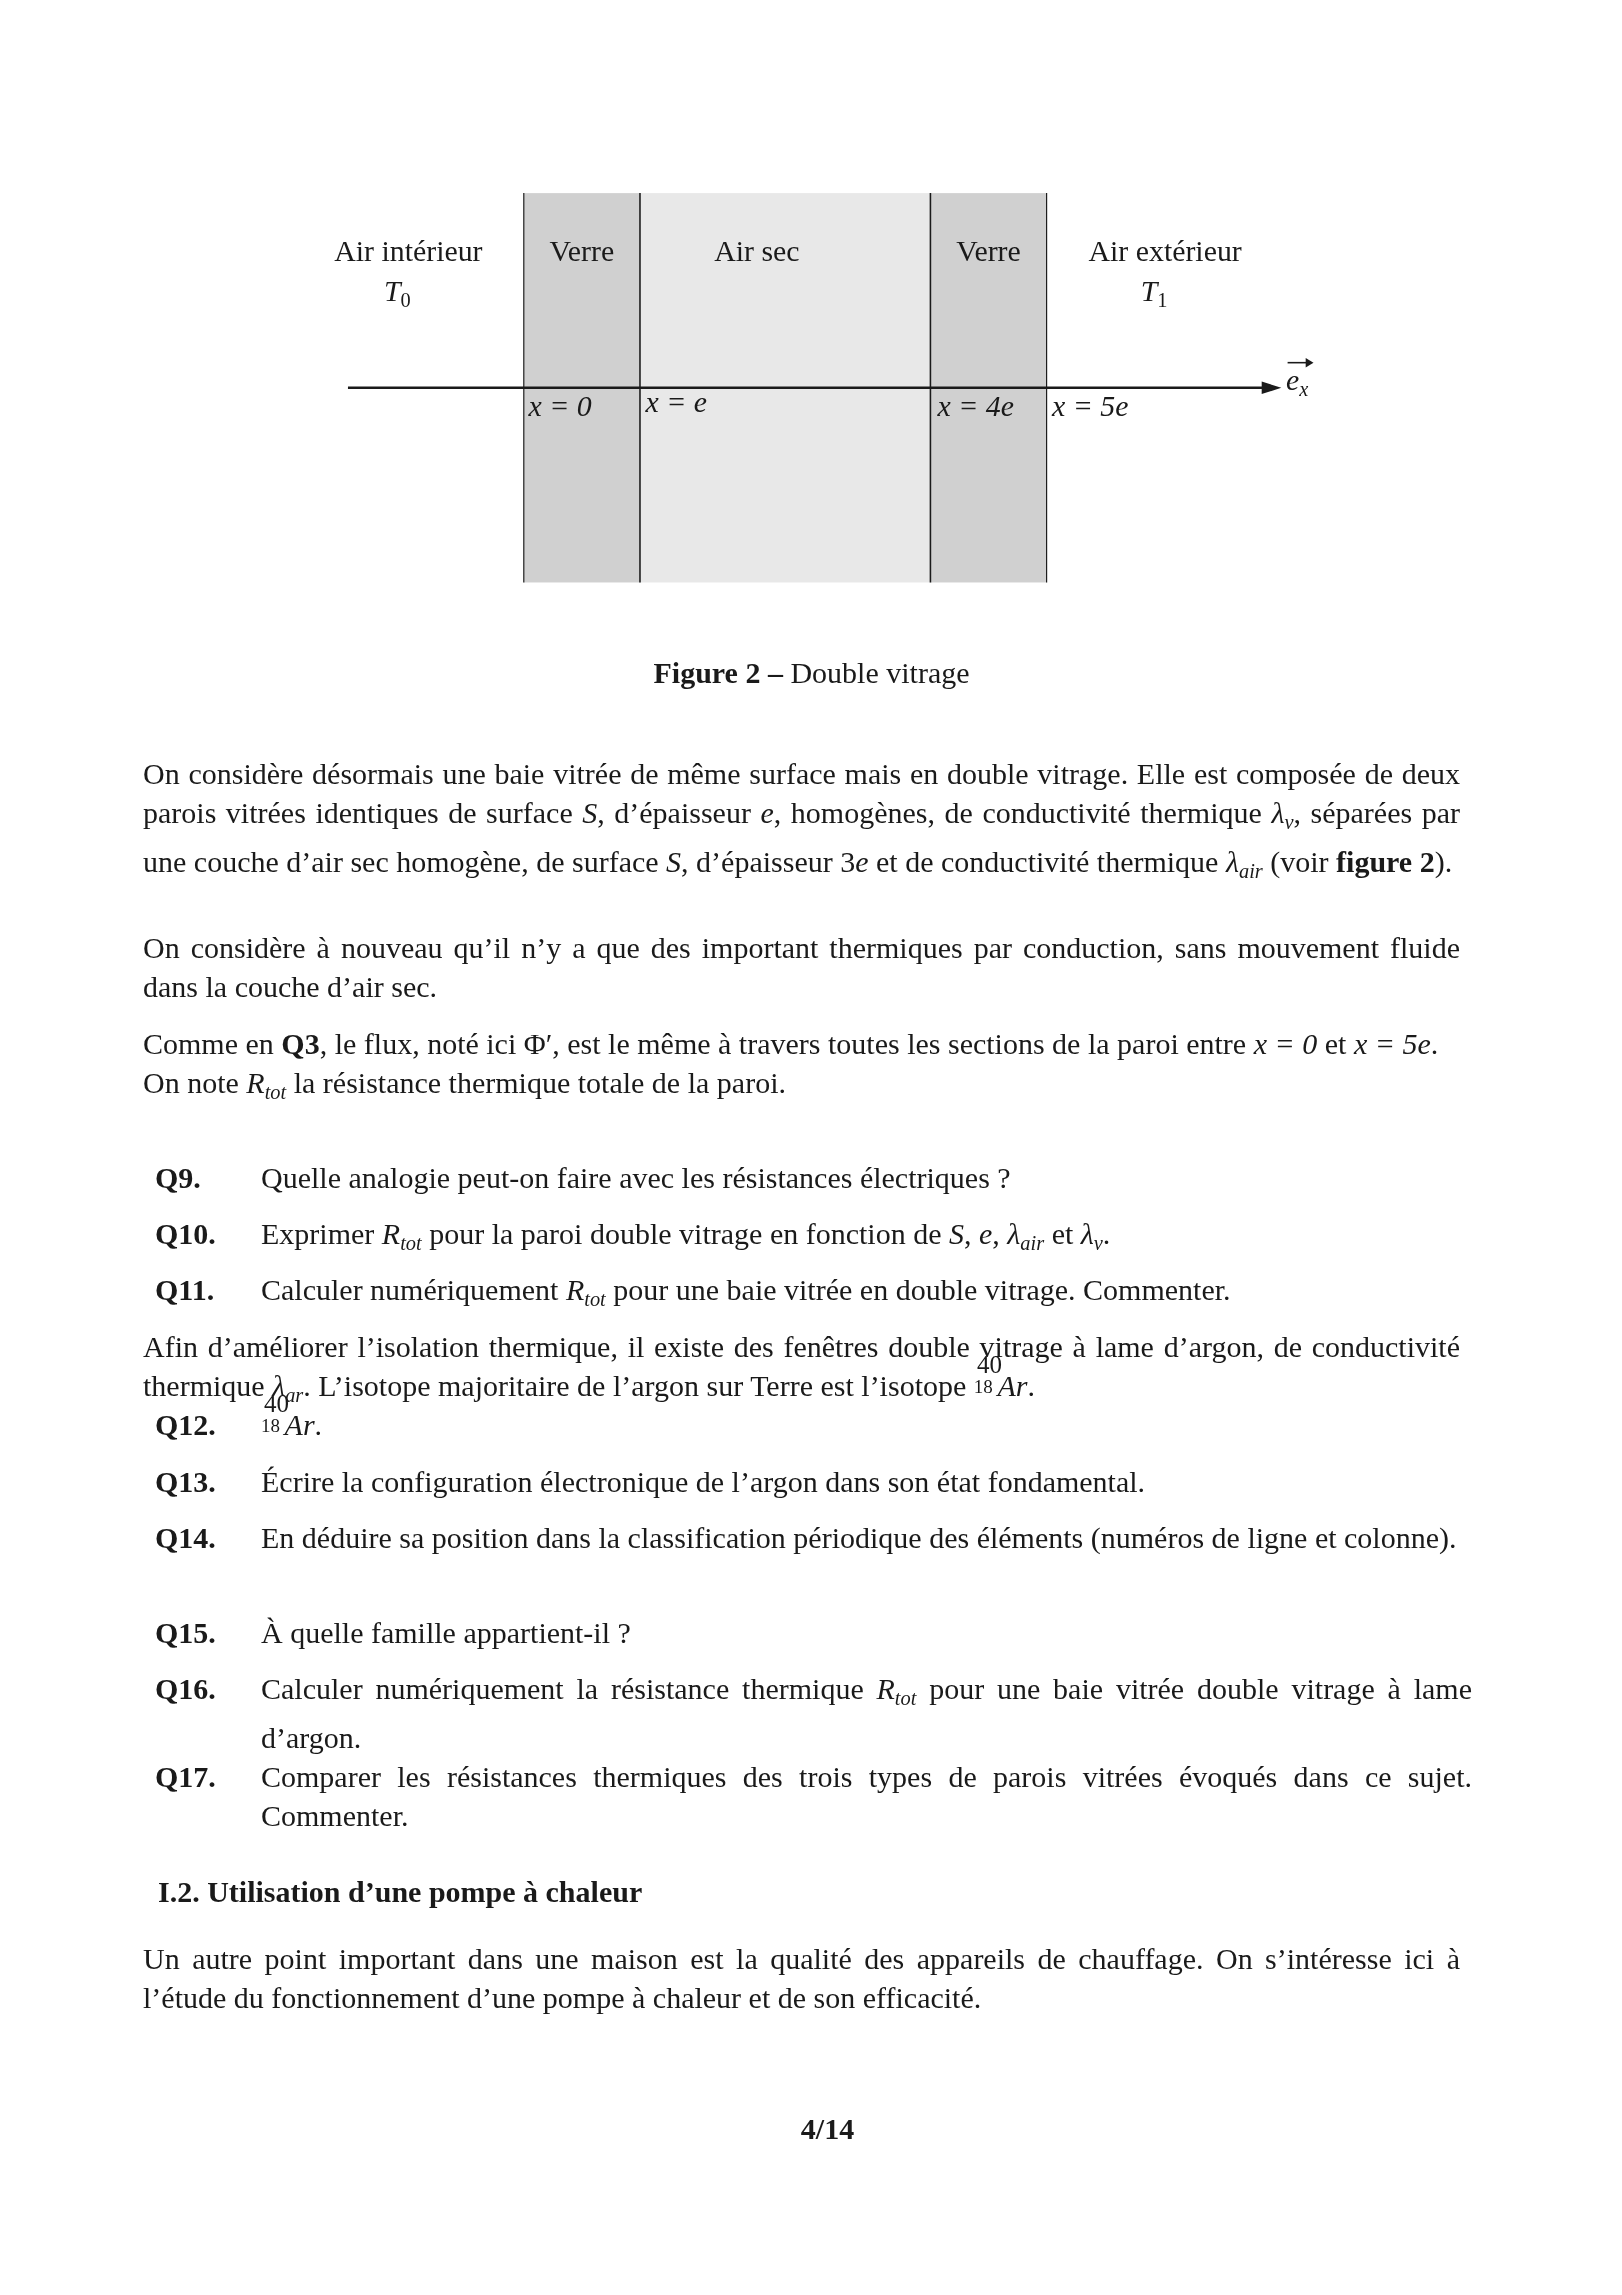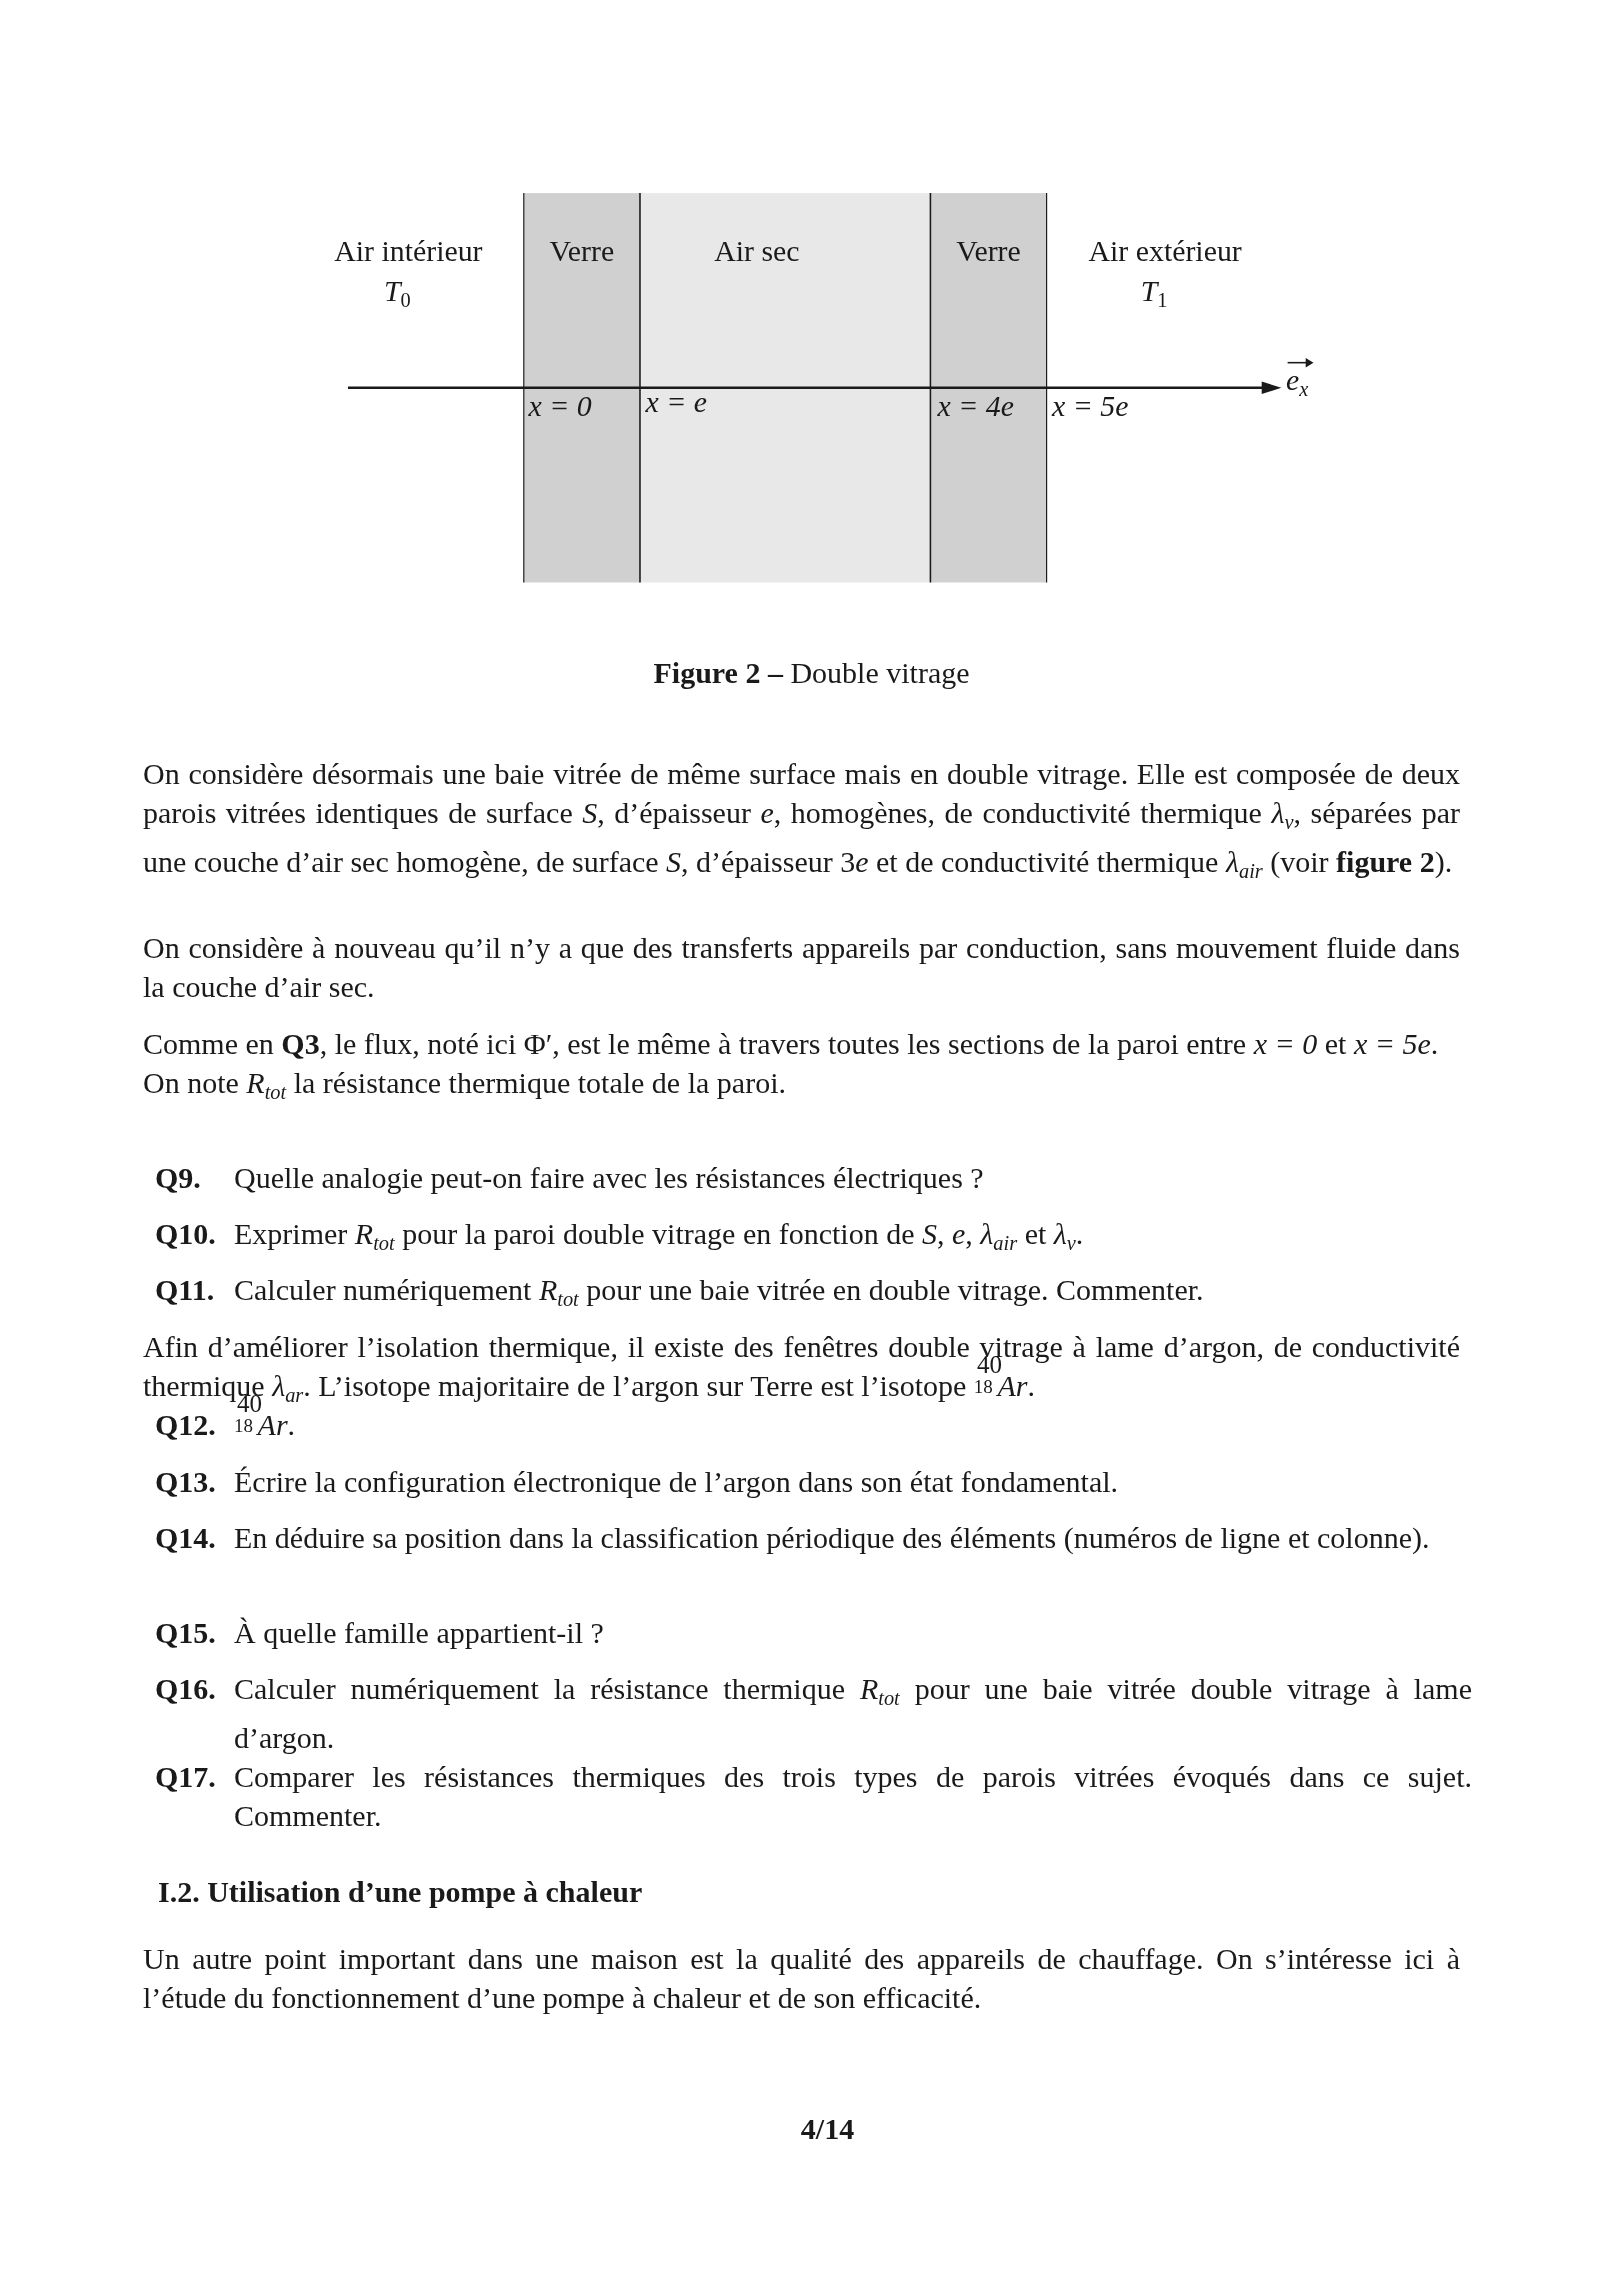--- a/index.html
+++ b/index.html
@@ -20,21 +20,21 @@
     .caption b { font-weight: bold; }
     
     .txt {
       position: absolute; left: 143px; width: 1317px;
       font-size: 30px; line-height: 39px; text-align: justify;
     }
     .txt i { font-style: italic; }
     .sub { font-size: 20.4px; vertical-align: -6.3px; font-style: italic; }
     .q { position: absolute; left: 155px; width: 1317px; font-size: 30px; line-height: 39px; }
     .q .qnum { position: absolute; left: 0; top: 0; font-weight: bold; }
-    .q .qtxt { display: block; margin-left: 79px; text-align: justify; }
+    .q .qtxt { display: block; margin-left: 106px; text-align: justify; }
     .iso { display: inline-block; position: relative; width: 23.6px; height: 30px; vertical-align: baseline; }
     .iso .a { position: absolute; left: 3.1px; top: -11px; font-size: 25px; line-height: 19px; }
     .iso .z { position: absolute; left: 0; top: 11px; font-size: 19px; line-height: 19px; }
     .section { position: absolute; left: 158px; top: 1875px; font-size: 30px; font-weight: bold; }
     .pagenum { position: absolute; left: 16px; width: 1623px; top: 2112px; text-align: center; font-size: 30px; font-weight: bold; }
   </style>
 </head>
 <body>
 
 <svg id="figure" viewBox="0 0 2067 800" xmlns="http://www.w3.org/2000/svg">
@@ -69,21 +69,21 @@
 </svg>
 
 <div class="caption">
   <b>Figure 2 –</b><span> Double vitrage</span>
 </div>
 
 <div class="txt" style="top:754px;">
   <span>On considère désormais une baie vitrée de même surface mais en double vitrage. Elle est composée de deux parois vitrées identiques de surface </span><i>S</i><span>, d’épaisseur </span><i>e</i><span>, homogènes, de conductivité thermique </span><i>λ</i><span class="sub">v</span><span>, séparées par une couche d’air sec homogène, de surface </span><i>S</i><span>, d’épaisseur 3</span><i>e</i><span> et de conductivité thermique </span><i>λ</i><span class="sub">air</span><span> (voir </span><b>figure 2</b><span>).</span>
 </div>
 
-<div class="txt" style="top:928px;">On considère à nouveau qu’il n’y a que des transferts appareils par conduction, sans mouvement fluide dans la couche d’air sec.</div>
+<div class="txt" style="top:928px;">On considère à nouveau qu’il n’y a que des important thermiques par conduction, sans mouvement fluide dans la couche d’air sec.</div>
 
 <div class="txt" style="top:1024px;">
   <span>Comme en </span><b>Q3</b><span>, le flux, noté ici Φ′, est le même à travers toutes les sections de la paroi entre </span><i>x = 0</i><span> et </span><i>x = 5e</i><span>.</span><br>
   <span>On note </span><i>R</i><span class="sub">tot</span><span> la résistance thermique totale de la paroi.</span>
 </div>
 
 <div class="q" style="top:1158px;">
   <span class="qnum">Q9.</span>
   <span class="qtxt">Quelle analogie peut-on faire avec les résistances électriques ?</span>
 </div>

